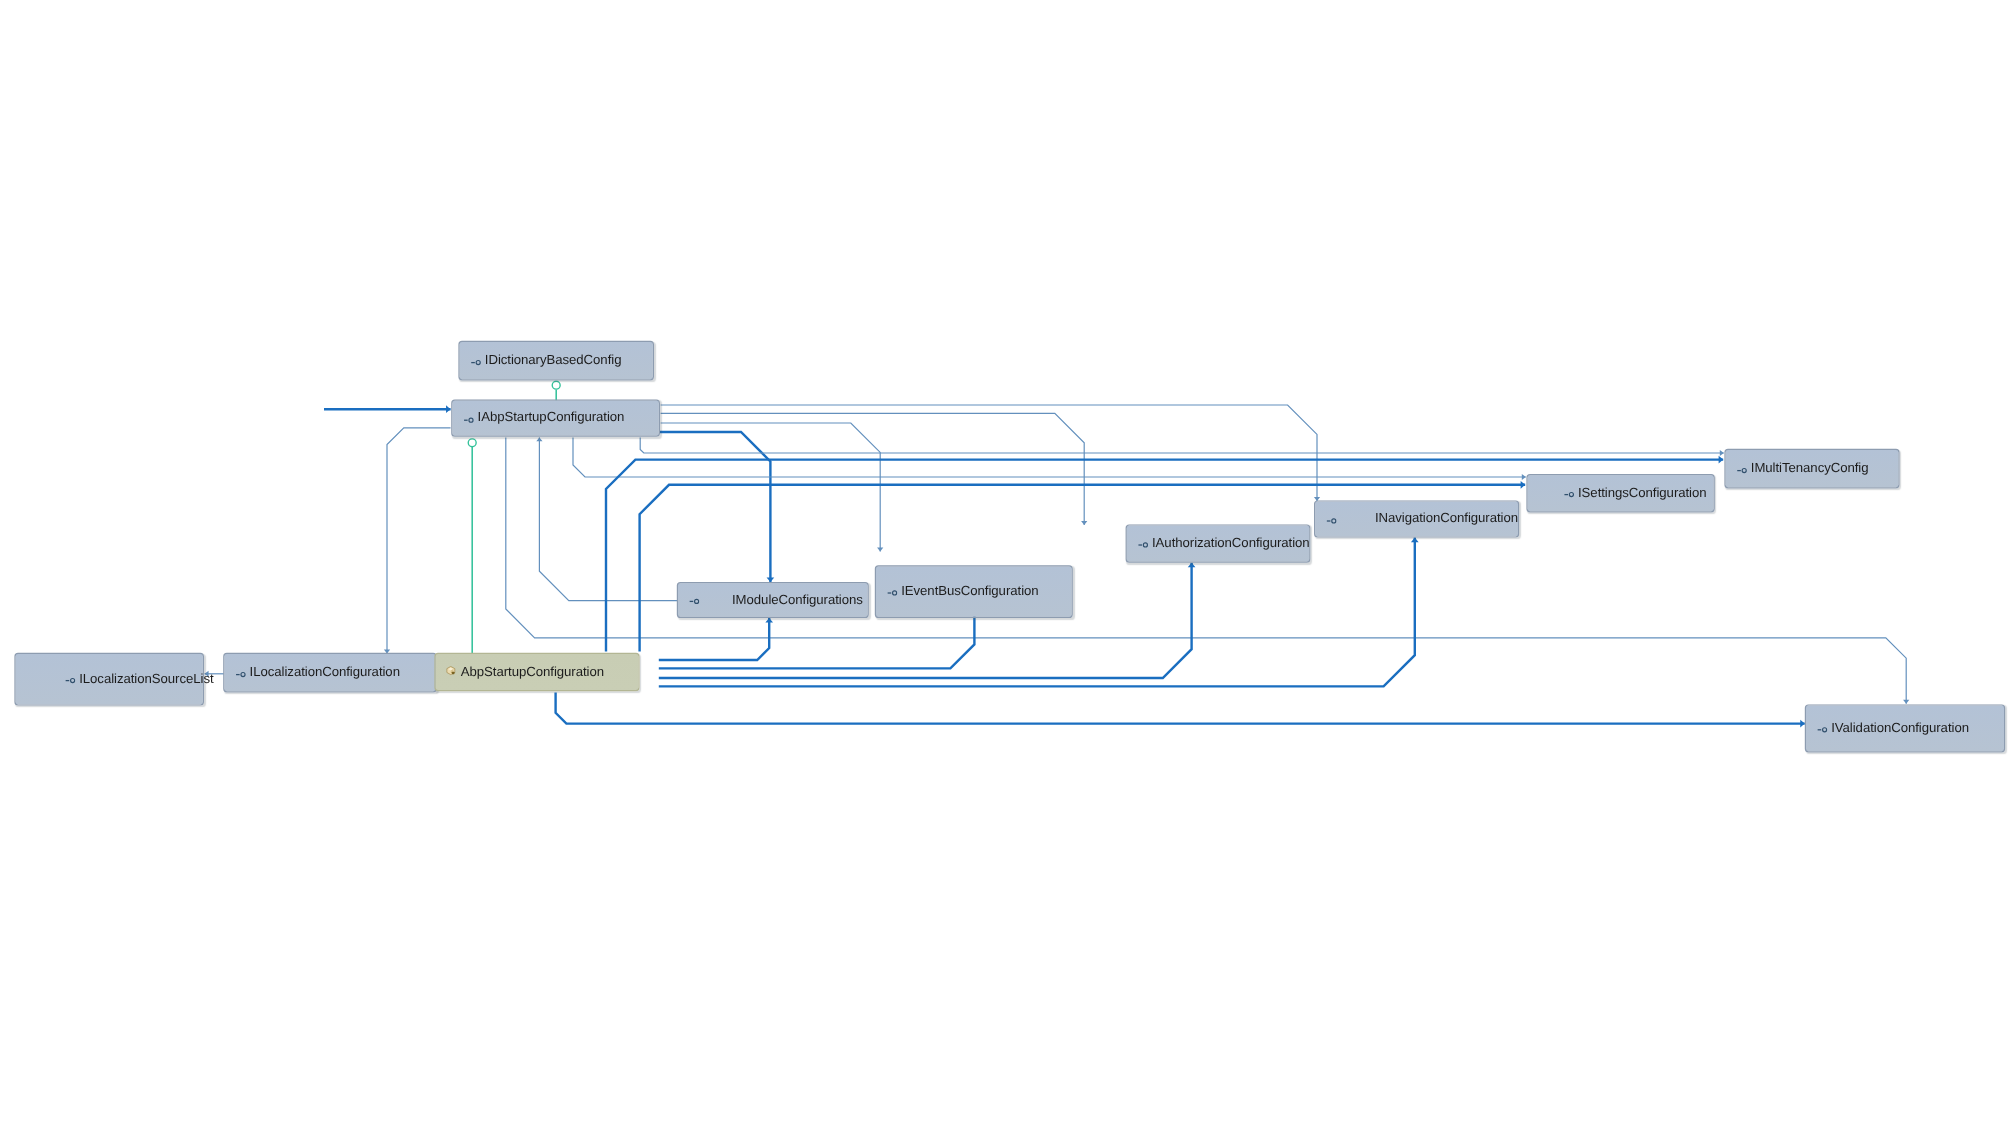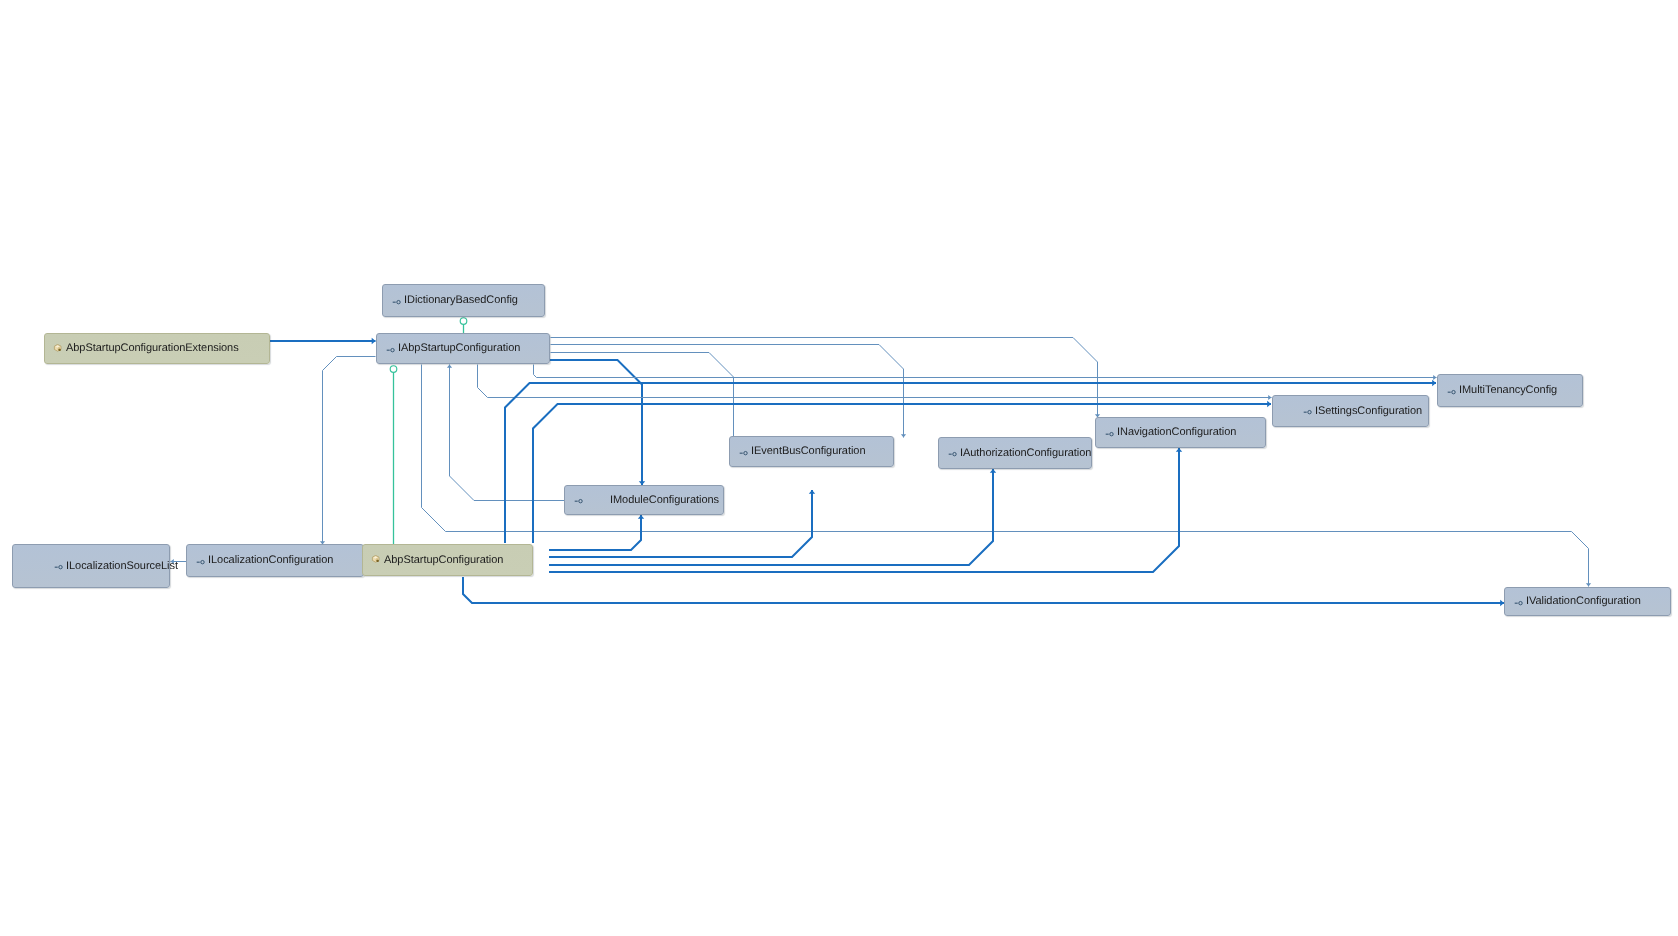--- a/index.html
+++ b/index.html
@@ -64,29 +64,20 @@
         <path d="M548.50 571.50L1152.50 571.50L1178.50 545.50L1178.50 447.50" fill="none" stroke="#1a6ec0" stroke-width="2" shape-rendering="geometricPrecision"></path>
         <path d="M1178.5 447.5L1181.7 451.3L1175.3 451.3Z" fill="#1a6ec0"></path>
         <path d="M462.50 576.50L462.50 593.50L471.50 602.50L1503.50 602.50" fill="none" stroke="#1a6ec0" stroke-width="2" shape-rendering="geometricPrecision"></path>
         <path d="M1503.5 602.5L1499.7 605.7L1499.7 599.3Z" fill="#1a6ec0"></path>
         <path d="M376.50 560.50L365.00 560.50" fill="none" stroke="#1a6ec0" stroke-width="2" shape-rendering="geometricPrecision"></path>
         <path d="M365 560.5L368.8 557.3L368.8 563.7Z" fill="#1a6ec0"></path>
         <path d="M186.00 561.00L170.00 561.00" fill="none" stroke="#6390bd" stroke-width="1" shape-rendering="geometricPrecision"></path>
         <path d="M170 561L173.3 558.4L173.3 563.6Z" fill="#6390bd"></path>
       </g>
     </svg>
-  <div class="node cls" style="left: 44px; top: 333px; width: 226px; height: 31px;">
-    <span class="ico"><svg viewBox="0 1.8 10 12" width="10" height="12">
-          <path d="M1.4 4.0 L4.6 2.2 L8.0 4.0 L8.0 7.2 L4.6 9.0 L1.4 7.2 Z" fill="#ecdcb0" stroke="#a2874a" stroke-width=".55"></path>
-          <path d="M2.6 4.3 L4.6 3.2 L6.8 4.3 L4.6 5.5 Z" fill="#f8efd6"></path>
-          <path d="M4.6 5.6 L6.8 4.4 L6.8 6.8 L4.6 8.1 Z" fill="#d9c48d"></path>
-          <rect x="5.6" y="6.6" width="2.1" height="2.1" rx=".4" fill="#7a6322"></rect>
-        </svg></span>
-    <span class="lbl">AbpStartupConfigurationExtensions</span>
-  </div>
   <div class="node iface" style="left: 382px; top: 284px; width: 163px; height: 33px;">
     <span class="ico"><svg viewBox="0 0 9 12" width="9" height="12">
           <rect x="0.7" y="5.65" width="3.0" height="1.05" fill="#31506d"></rect>
           <circle cx="6.5" cy="6.15" r="1.7" fill="none" stroke="#31506d" stroke-width="0.95"></circle>
         </svg></span>
     <span class="lbl">IDictionaryBasedConfig</span>
   </div>
   <div class="node iface" style="left: 376px; top: 333px; width: 174px; height: 31px;">
     <span class="ico"><svg viewBox="0 0 9 12" width="9" height="12">
           <rect x="0.7" y="5.65" width="3.0" height="1.05" fill="#31506d"></rect>
@@ -101,35 +92,35 @@
         </svg></span>
     <span class="lbl">IMultiTenancyConfig</span>
   </div>
   <div class="node iface" style="left: 1272px; top: 395px; width: 157px; height: 32px; padding-left: 21px;">
     <span class="ico"><svg viewBox="0 0 9 12" width="9" height="12">
           <rect x="0.7" y="5.65" width="3.0" height="1.05" fill="#31506d"></rect>
           <circle cx="6.5" cy="6.15" r="1.7" fill="none" stroke="#31506d" stroke-width="0.95"></circle>
         </svg></span>
     <span class="lbl">ISettingsConfiguration</span>
   </div>
-  <div class="node iface" style="left: 1095px; top: 417px; width: 171px; height: 31px;">
+  <div class="node iface" style="left: 1095px; top: 417px; width: 171px; height: 31px; justify-content: space-between;">
     <span class="ico"><svg viewBox="0 0 9 12" width="9" height="12">
           <rect x="0.7" y="5.65" width="3.0" height="1.05" fill="#31506d"></rect>
           <circle cx="6.5" cy="6.15" r="1.7" fill="none" stroke="#31506d" stroke-width="0.95"></circle>
         </svg></span>
     <span class="lbl">INavigationConfiguration</span>
   </div>
   <div class="node iface" style="left: 938px; top: 437px; width: 154px; height: 32px;">
     <span class="ico"><svg viewBox="0 0 9 12" width="9" height="12">
           <rect x="0.7" y="5.65" width="3.0" height="1.05" fill="#31506d"></rect>
           <circle cx="6.5" cy="6.15" r="1.7" fill="none" stroke="#31506d" stroke-width="0.95"></circle>
         </svg></span>
     <span class="lbl">IAuthorizationConfiguration</span>
   </div>
-  <div class="node iface" style="left: 729px; top: 436px; width: 165px; height: 31px;">
+  <div class="node iface" style="left: 729px; top: 471px; width: 165px; height: 44px;">
     <span class="ico"><svg viewBox="0 0 9 12" width="9" height="12">
           <rect x="0.7" y="5.65" width="3.0" height="1.05" fill="#31506d"></rect>
           <circle cx="6.5" cy="6.15" r="1.7" fill="none" stroke="#31506d" stroke-width="0.95"></circle>
         </svg></span>
     <span class="lbl">IEventBusConfiguration</span>
   </div>
   <div class="node iface" style="left: 564px; top: 485px; width: 160px; height: 30px; gap: 24px;">
     <span class="ico"><svg viewBox="0 0 9 12" width="9" height="12">
           <rect x="0.7" y="5.65" width="3.0" height="1.05" fill="#31506d"></rect>
           <circle cx="6.5" cy="6.15" r="1.7" fill="none" stroke="#31506d" stroke-width="0.95"></circle>
@@ -152,20 +143,20 @@
   </div>
   <div class="node cls" style="left: 362px; top: 544px; width: 171px; height: 32px;">
     <span class="ico"><svg viewBox="0 1.8 10 12" width="10" height="12">
           <path d="M1.4 4.0 L4.6 2.2 L8.0 4.0 L8.0 7.2 L4.6 9.0 L1.4 7.2 Z" fill="#ecdcb0" stroke="#a2874a" stroke-width=".55"></path>
           <path d="M2.6 4.3 L4.6 3.2 L6.8 4.3 L4.6 5.5 Z" fill="#f8efd6"></path>
           <path d="M4.6 5.6 L6.8 4.4 L6.8 6.8 L4.6 8.1 Z" fill="#d9c48d"></path>
           <rect x="5.6" y="6.6" width="2.1" height="2.1" rx=".4" fill="#7a6322"></rect>
         </svg></span>
     <span class="lbl">AbpStartupConfiguration</span>
   </div>
-  <div class="node iface" style="left: 1504px; top: 587px; width: 167px; height: 29px;">
+  <div class="node iface" style="left: 1504px; top: 587px; width: 167px; height: 40px;">
     <span class="ico"><svg viewBox="0 0 9 12" width="9" height="12">
           <rect x="0.7" y="5.65" width="3.0" height="1.05" fill="#31506d"></rect>
           <circle cx="6.5" cy="6.15" r="1.7" fill="none" stroke="#31506d" stroke-width="0.95"></circle>
         </svg></span>
     <span class="lbl">IValidationConfiguration</span>
   </div>
 </div>
 
 </body></html>

